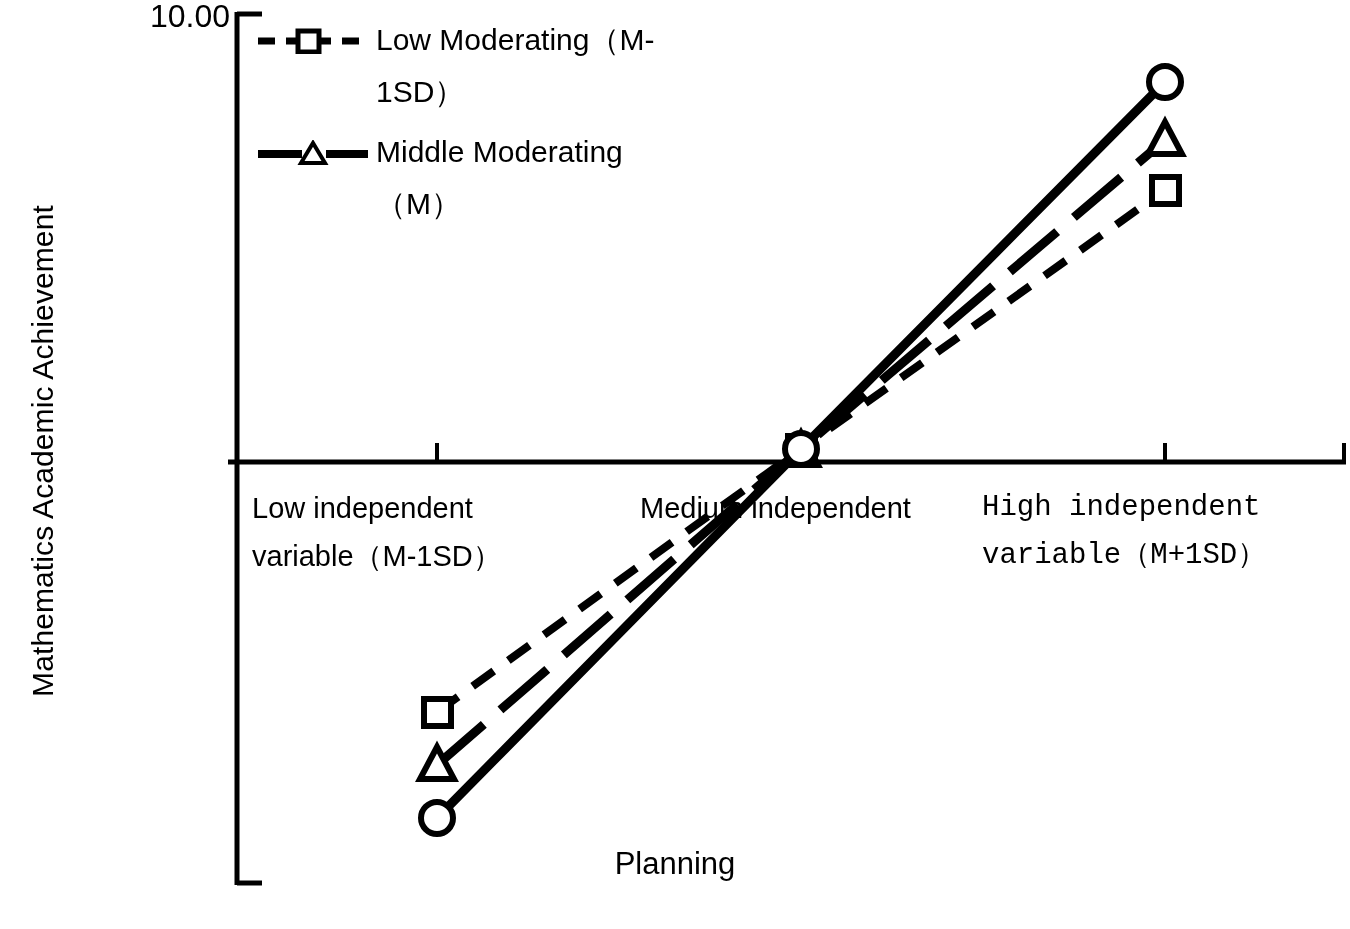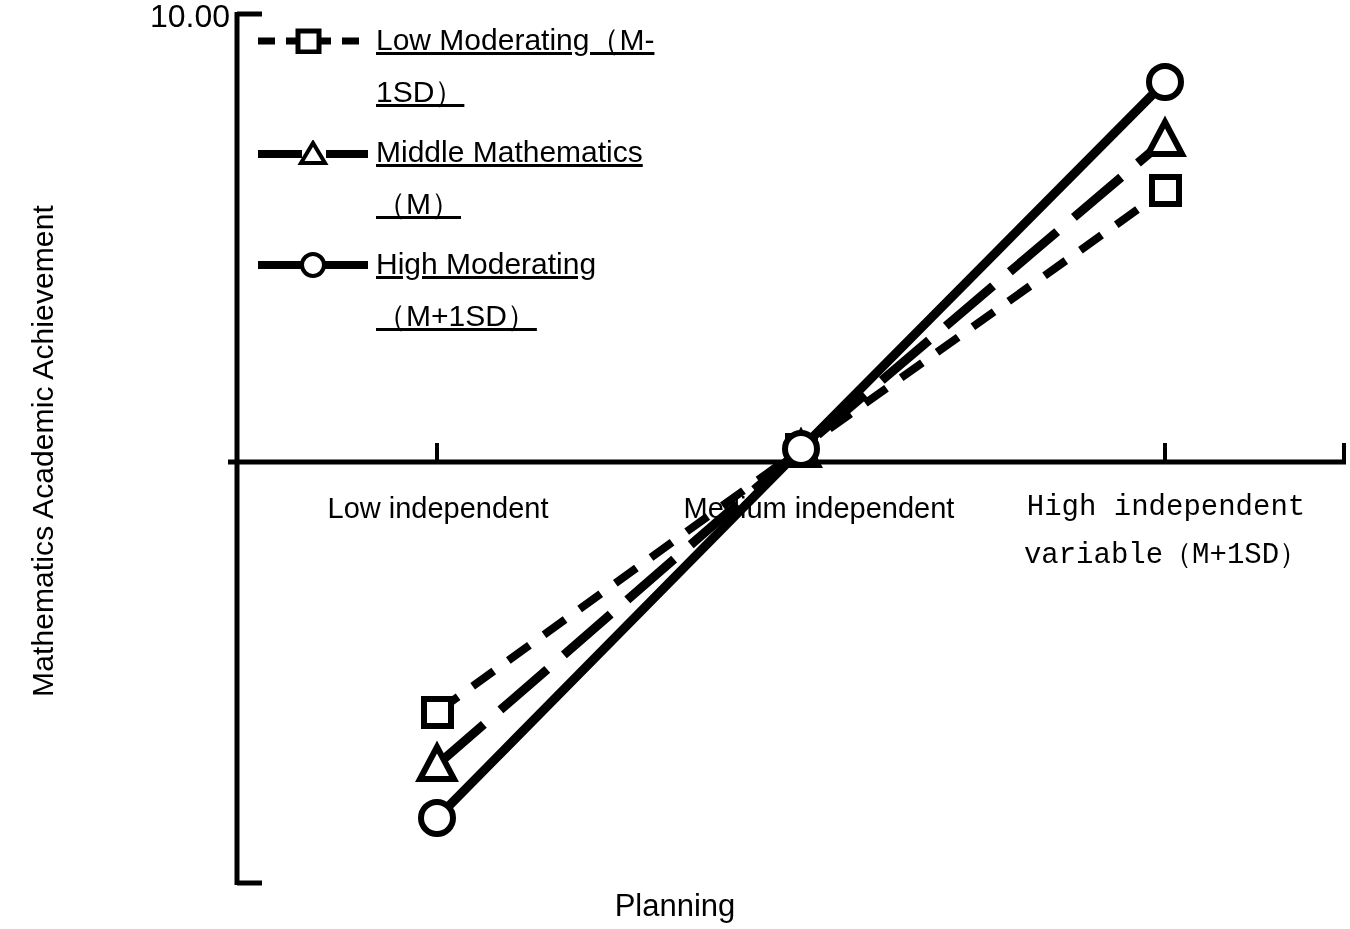--- a/index.html
+++ b/index.html
@@ -15,35 +15,35 @@
     font-size:30px; letter-spacing:.1px;
     white-space:nowrap;
   }
 
   
   .ytick{position:absolute; font-size:32px; text-align:right; white-space:nowrap;}
   #ytick-top{left:60px; top:-2px; width:170px;}
   #ytick-bottom{left:40px; top:861px; width:190px;}
 
   
-  #xtitle{position:absolute; left:0; top:888px; width:1350px;
+  #xtitle{position:absolute; left:0; top:846px; width:1350px;
           text-align:center; font-size:31px;}
 
   
   #plot{position:absolute; left:0; top:0;}
 
   
-  #legend{position:absolute; left:258px; top:14px; width:520px;text-decoration:underline;}
+  #legend{position:absolute; left:258px; top:14px; width:520px;}
   .lg-row{position:relative; margin-bottom:8px;}
   .lg-key{position:absolute; left:0; top:14px; width:110px; height:26px;}
   .lg-text{margin-left:118px; font-size:30px; line-height:52px;}
   .lg-l2{display:block; }
 
   
-  .xcat{position:absolute; font-size:29px; line-height:48px; text-align:center;}
+  .xcat{position:absolute; font-size:29px; line-height:48px; }
   #xcat-low{left:252px;  top:484px; width:372px;}
   #xcat-med{left:640px;  top:484px; width:358px;}
   #xcat-high{left:982px; top:484px; width:368px;font-family:Liberation Mono, monospace;}
   .xcat-l1,.xcat-l2{display:block; white-space:nowrap;}
 </style>
 </head>
 <body>
 
 <div id="root">
 
@@ -103,39 +103,30 @@
       </div>
     </div>
 
     <div class="lg-row">
       <svg class="lg-key" viewBox="0 0 110 26">
         <line x1="0" y1="14" x2="44" y2="14" stroke="#000" stroke-width="8"></line>
         <line x1="68" y1="14" x2="110" y2="14" stroke="#000" stroke-width="8"></line>
         <polygon points="55,3 67,23 43,23" fill="#fff" stroke="#000" stroke-width="4"></polygon>
       </svg>
       <div class="lg-text">
-        <span>Middle Mathematics</span>
+        <span>Middle Moderating</span>
         <span class="lg-l2">（M）</span>
       </div>
     </div>
 
-    <div class="lg-row">
-      <svg class="lg-key" viewBox="0 0 110 26">
-        <line x1="0" y1="13" x2="110" y2="13" stroke="#000" stroke-width="8"></line>
-        <circle cx="55" cy="13" r="11" fill="#fff" stroke="#000" stroke-width="4"></circle>
-      </svg>
-      <div class="lg-text">
-        <span>High Moderating</span>
-        <span class="lg-l2">（M+1SD）</span>
-      </div>
-    </div>
   </div>
 
   <div class="xcat" id="xcat-low">
     <span class="xcat-l1">Low independent</span>
+    <span class="xcat-l2">variable（M-1SD）</span>
   </div>
   <div class="xcat" id="xcat-med">
     <span class="xcat-l1">Medium independent</span>
   </div>
   <div class="xcat" id="xcat-high">
     <span class="xcat-l1">High independent</span>
     <span class="xcat-l2">variable（M+1SD）</span>
   </div>
 
 </div>

